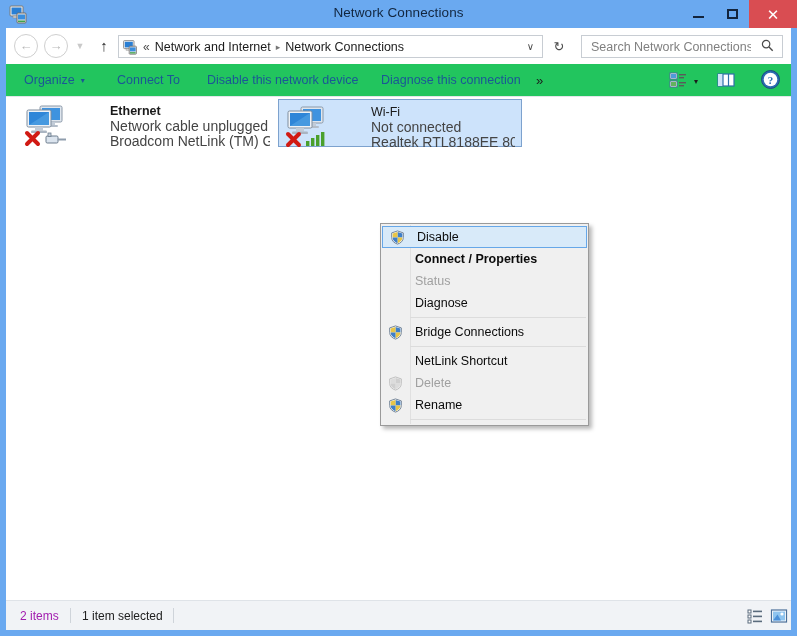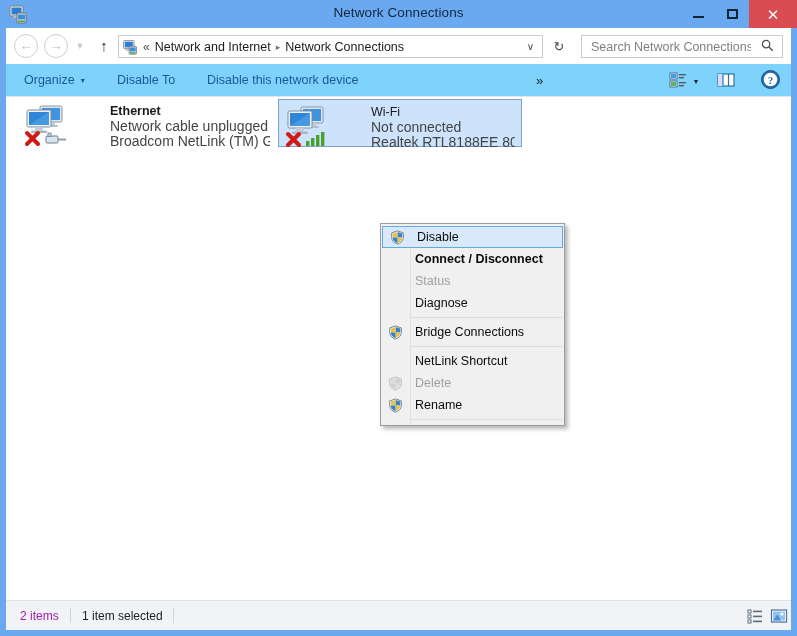--- a/index.html
+++ b/index.html
@@ -199,21 +199,21 @@
     margin-right: 8px;
     color: #4a4a4a;
     font-size: 12px;
   }
 
   
   #cmdbar {
     position: absolute;
     left: 0; top: 36px;
     width: 785px; height: 32px;
-    background: #7dd3fc;
+    background: #22c55e;
     border-bottom: 1px solid #e2e6ea;
   }
   .cmd {
     position: absolute;
     top: 0;
     height: 32px;
     display: flex;
     align-items: center;
     font-size: 12.5px;
     color: #1b5796;
@@ -337,21 +337,21 @@
   #status-view-icons {
     position: absolute;
     left: 764px; top: 6px;
     width: 18px; height: 18px;
   }
 
   
   #ctxmenu {
     position: absolute;
     left: 374px; top: 126px;
-    width: 185px;
+    width: 209px;
     background: #f0f0f0;
     border: 1px solid #9a9a9a;
     box-sizing: border-box;
     box-shadow: 3px 3px 4px rgba(0,0,0,0.28);
     padding: 2px 0 2px 0;
     z-index: 50;
   }
   #ctx-gutter {
     position: absolute;
     left: 1px; top: 1px;
@@ -475,24 +475,27 @@
         </span>
       </div>
     </div>
 
     <div id="cmdbar">
       <div class="cmd" id="cmd-organize">
         <span>Organize</span>
         <span class="caret">▾</span>
       </div>
       <div class="cmd" id="cmd-connect">
-        <span>Disable To</span>
+        <span>Connect To</span>
       </div>
       <div class="cmd" id="cmd-disable">
         <span>Disable this network device</span>
+      </div>
+      <div class="cmd" id="cmd-diagnose">
+        <span>Diagnose this connection</span>
       </div>
       <div class="cmd" id="cmd-more">»</div>
 
       <div id="view-btn">
         <svg width="20" height="20" viewBox="0 0 20 20">
           <rect x="2" y="3" width="7" height="6" fill="#ffffff" stroke="#4a6f99" stroke-width="1"></rect>
           <rect x="3" y="4" width="5" height="4" fill="#4f9ada"></rect>
           <rect x="2" y="11" width="7" height="6" fill="#ffffff" stroke="#4a6f99" stroke-width="1"></rect>
           <rect x="3" y="12" width="5" height="4" fill="#63b35e"></rect>
           <rect x="11" y="4" width="7" height="1.4" fill="#5a5a5a"></rect>
@@ -602,21 +605,21 @@
                 <path d="M8 8 H13.2 C13.2 11.1 10.9 13.2 8 14 Z" fill="#e8c547"></path>
                 <path d="M8 8 H2.8 C2.8 11.1 5.1 13.2 8 14 Z" fill="#3f7fc8"></path>
               </svg>
             </span>
           </span>
           <span class="mi-label">Disable</span>
         </div>
 
         <div class="mi bold">
           <span class="mi-icon"></span>
-          <span class="mi-label">Connect / Disconnect</span>
+          <span class="mi-label">Connect / Properties</span>
         </div>
 
         <div class="mi disabled">
           <span class="mi-icon"></span>
           <span class="mi-label">Status</span>
         </div>
 
         <div class="mi">
           <span class="mi-icon"></span>
           <span class="mi-label">Diagnose</span>

